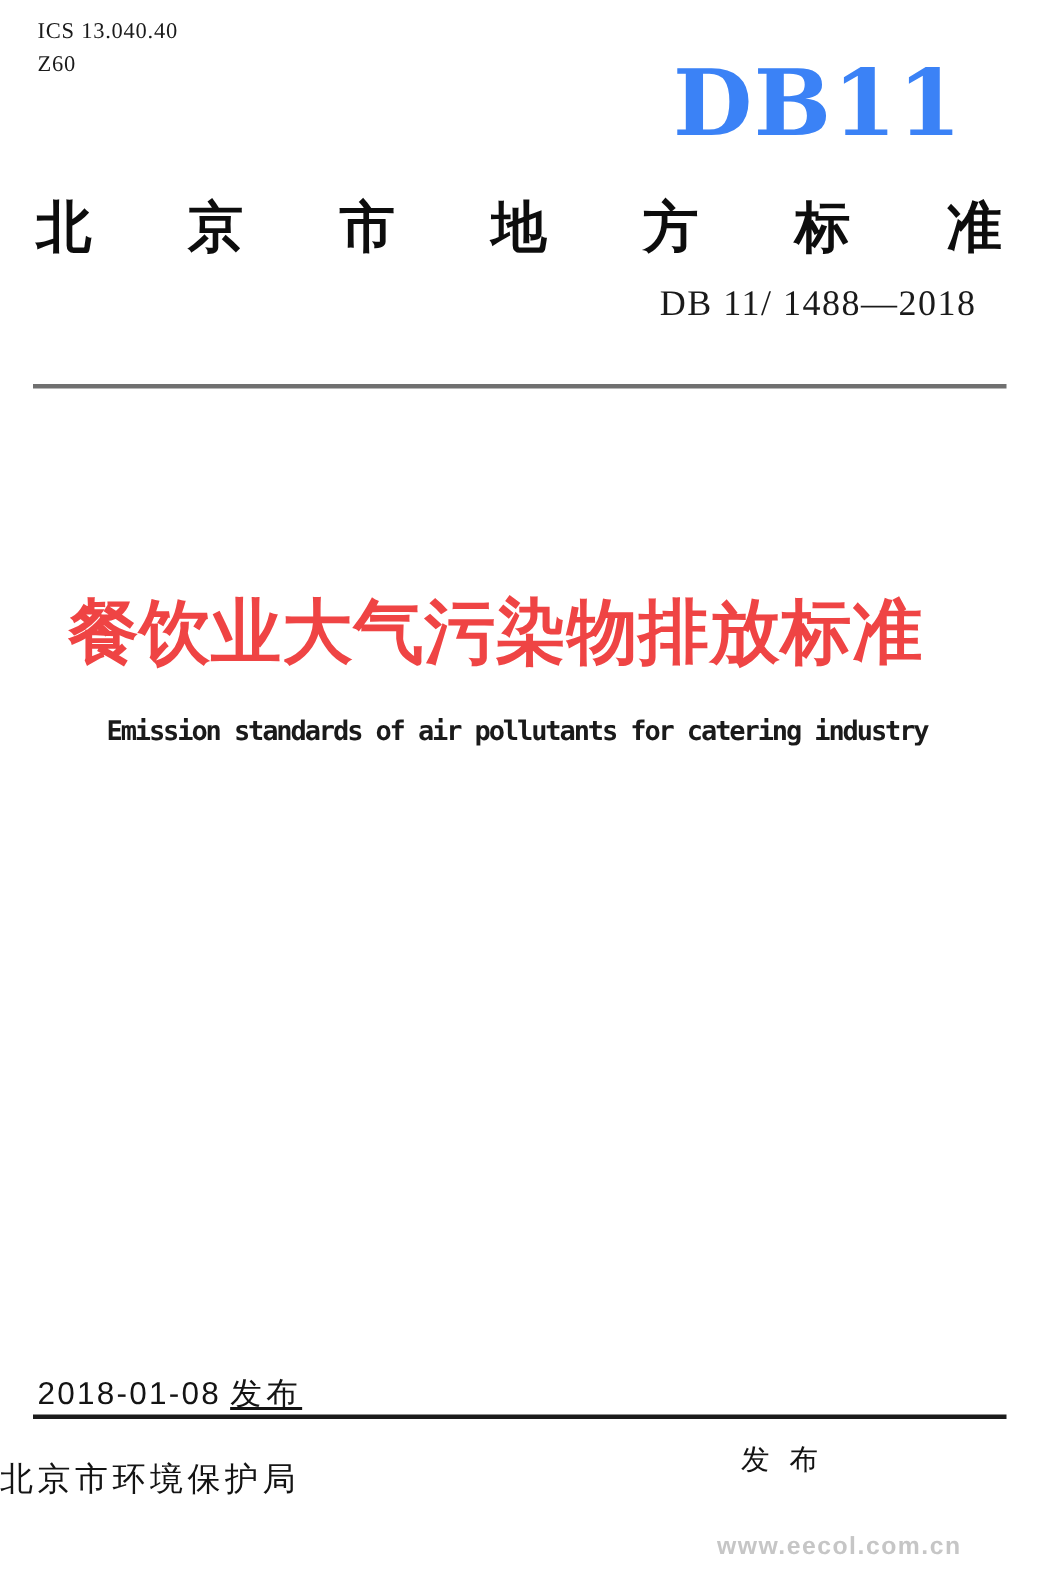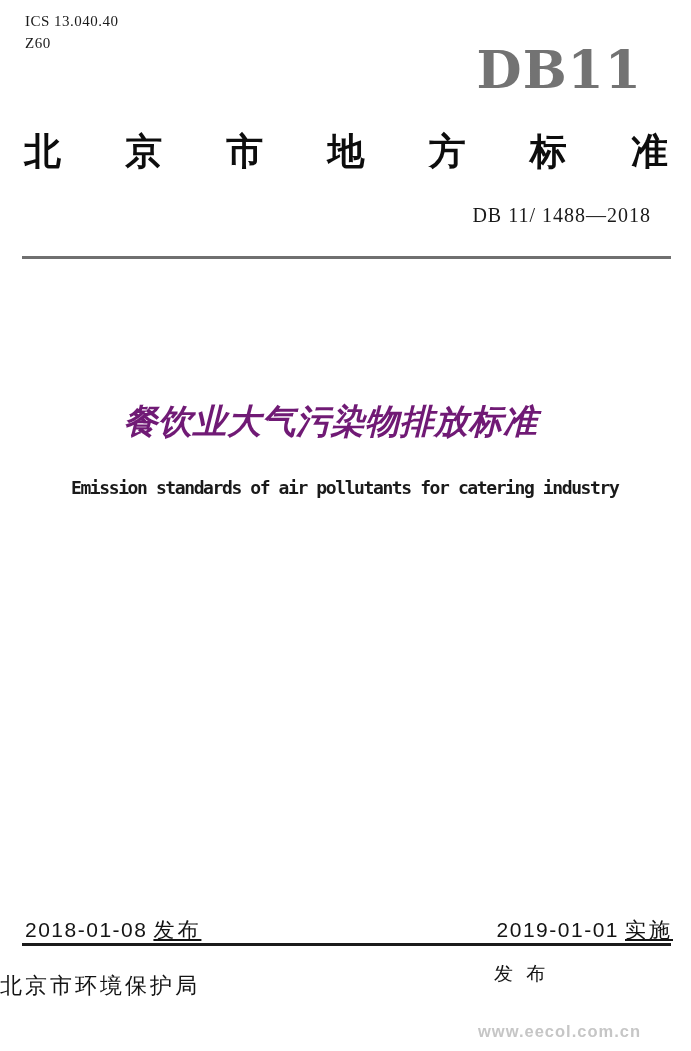--- a/index.html
+++ b/index.html
@@ -23,63 +23,62 @@
     color: #1a1a1a;
     letter-spacing: 0.5px;
   }
 
   
   .db-mark {
     position: absolute;
     top: 34px; right: 49px;
     font-family: "DejaVu Serif", "Liberation Serif", serif;
     font-weight: bold;
-    font-size: 52px;
+    font-size: 61px;
     line-height: 72px;
     letter-spacing: 1px;
-    color: #737373;
+    color: #3b82f6;
   }
 
   
   .standard-type {
     position: absolute;
     top: 129px; left: 24px; right: 23px;
     display: flex;
     justify-content: space-between;
     font-size: 37px;
     line-height: 46px;
     font-weight: bold;
     color: #0d0d0d;
   }
 
   .doc-number {
     position: absolute;
-    top: 203px; right: 40px;
+    top: 191px; right: 40px;
     font-family: "Liberation Serif", "DejaVu Serif", serif;
-    font-size: 20px;
+    font-size: 24px;
     line-height: 24px;
     letter-spacing: 1px;
     color: #1a1a1a;
   }
 
   .rule { position: absolute; left: 22px; right: 20px; }
   .rule-top    { top: 256px; height: 3px; background: #707070; }
   .rule-bottom { top: 943px; height: 3px; background: #1b1b1b; }
 
   .title-zh {
     position: absolute;
     top: 398px; left: 0; right: 30px;
     margin: 0;
     text-align: center;
-    font-size: 34px;
+    font-size: 47px;
     line-height: 46px;
     font-weight: bold;
     letter-spacing: 0.5px;
-    color: #701a75;
-    font-style: italic;
+    color: #ef4444;
   }
 
   .title-en {
     position: absolute;
     top: 476px; left: 43px;
     font-family: "DejaVu Sans Mono", "Liberation Mono", monospace;
     font-weight: bold;
     font-size: 18px;
     line-height: 24px;
     letter-spacing: -1.4px;
@@ -165,23 +164,20 @@
   <div class="rule rule-top"></div>
 
   <h1 class="title-zh">餐饮业大气污染物排放标准</h1>
 
   <div class="title-en">Emission standards of air pollutants for catering industry</div>
 
   <div class="date-row">
     <div>
       <span>2018-01-08</span><span class="cjk">发布</span>
     </div>
-    <div>
-      <span>2019-01-01</span><span class="cjk">实施</span>
-    </div>
   </div>
 
   <div class="rule rule-bottom"></div>
 
   <div class="publishers">
     <div class="publisher-line-1">北京市环境保护局</div>
   </div>
 
   <div class="publish-action">发 布</div>
 

